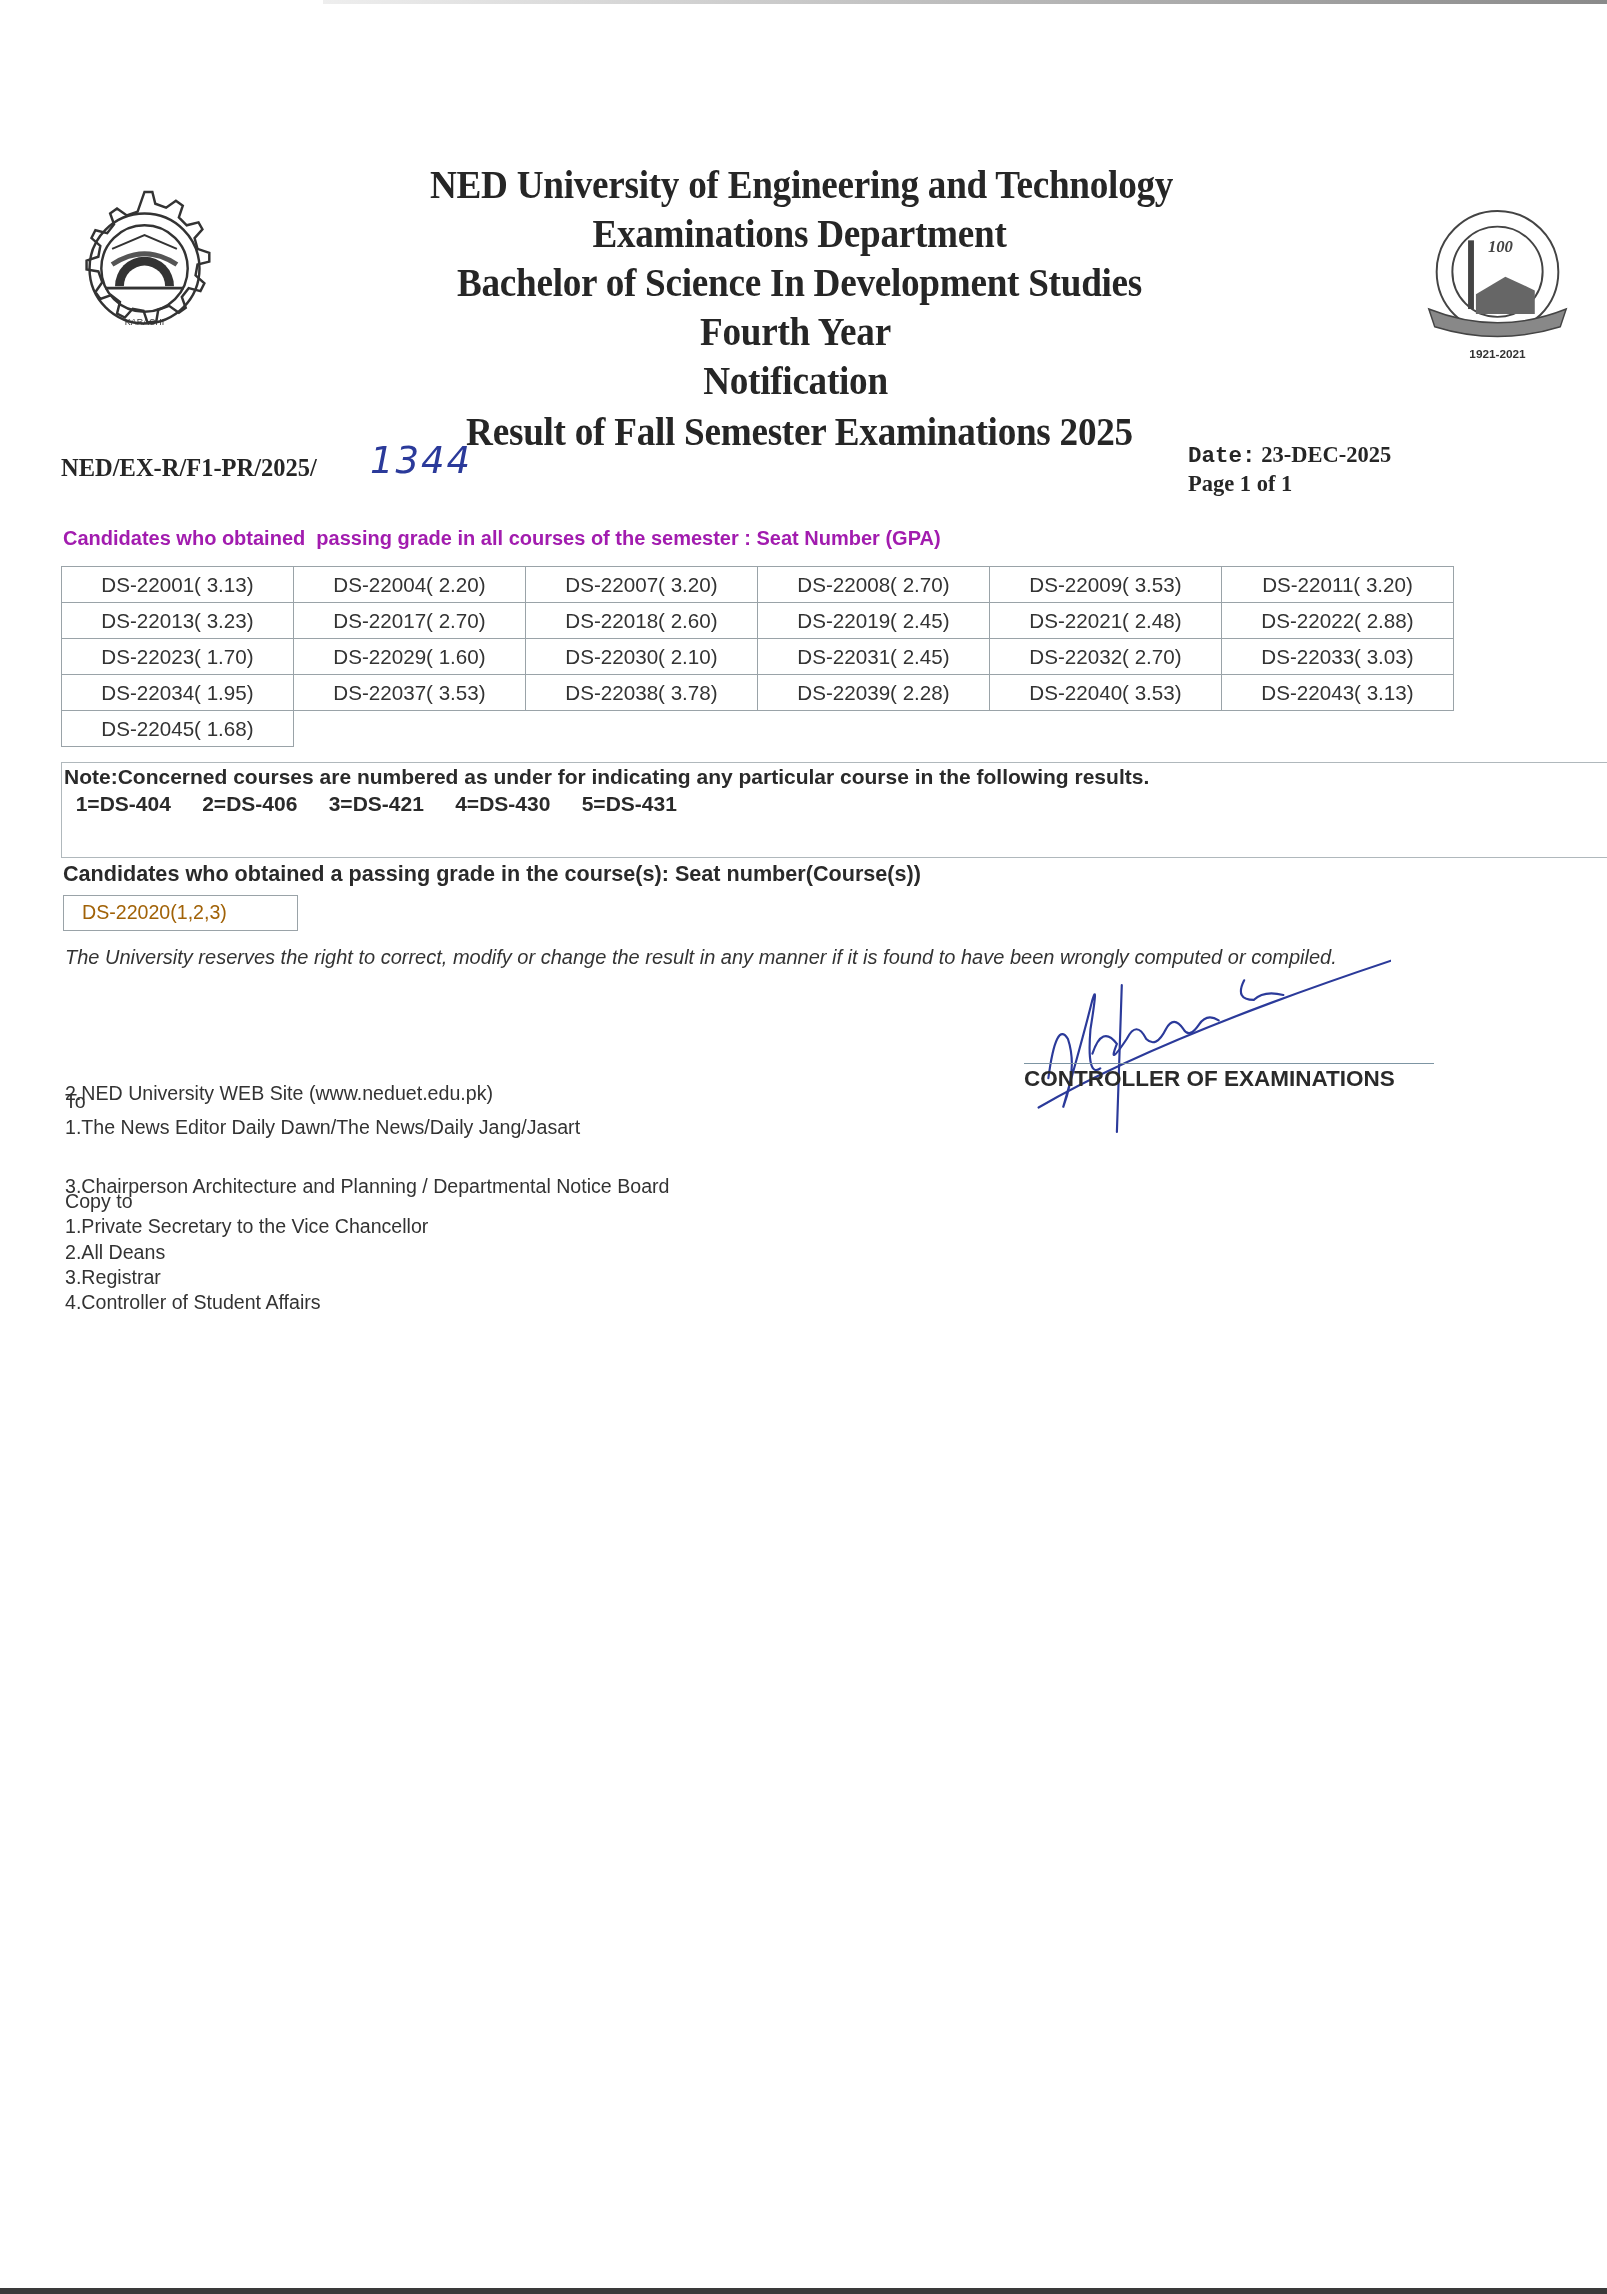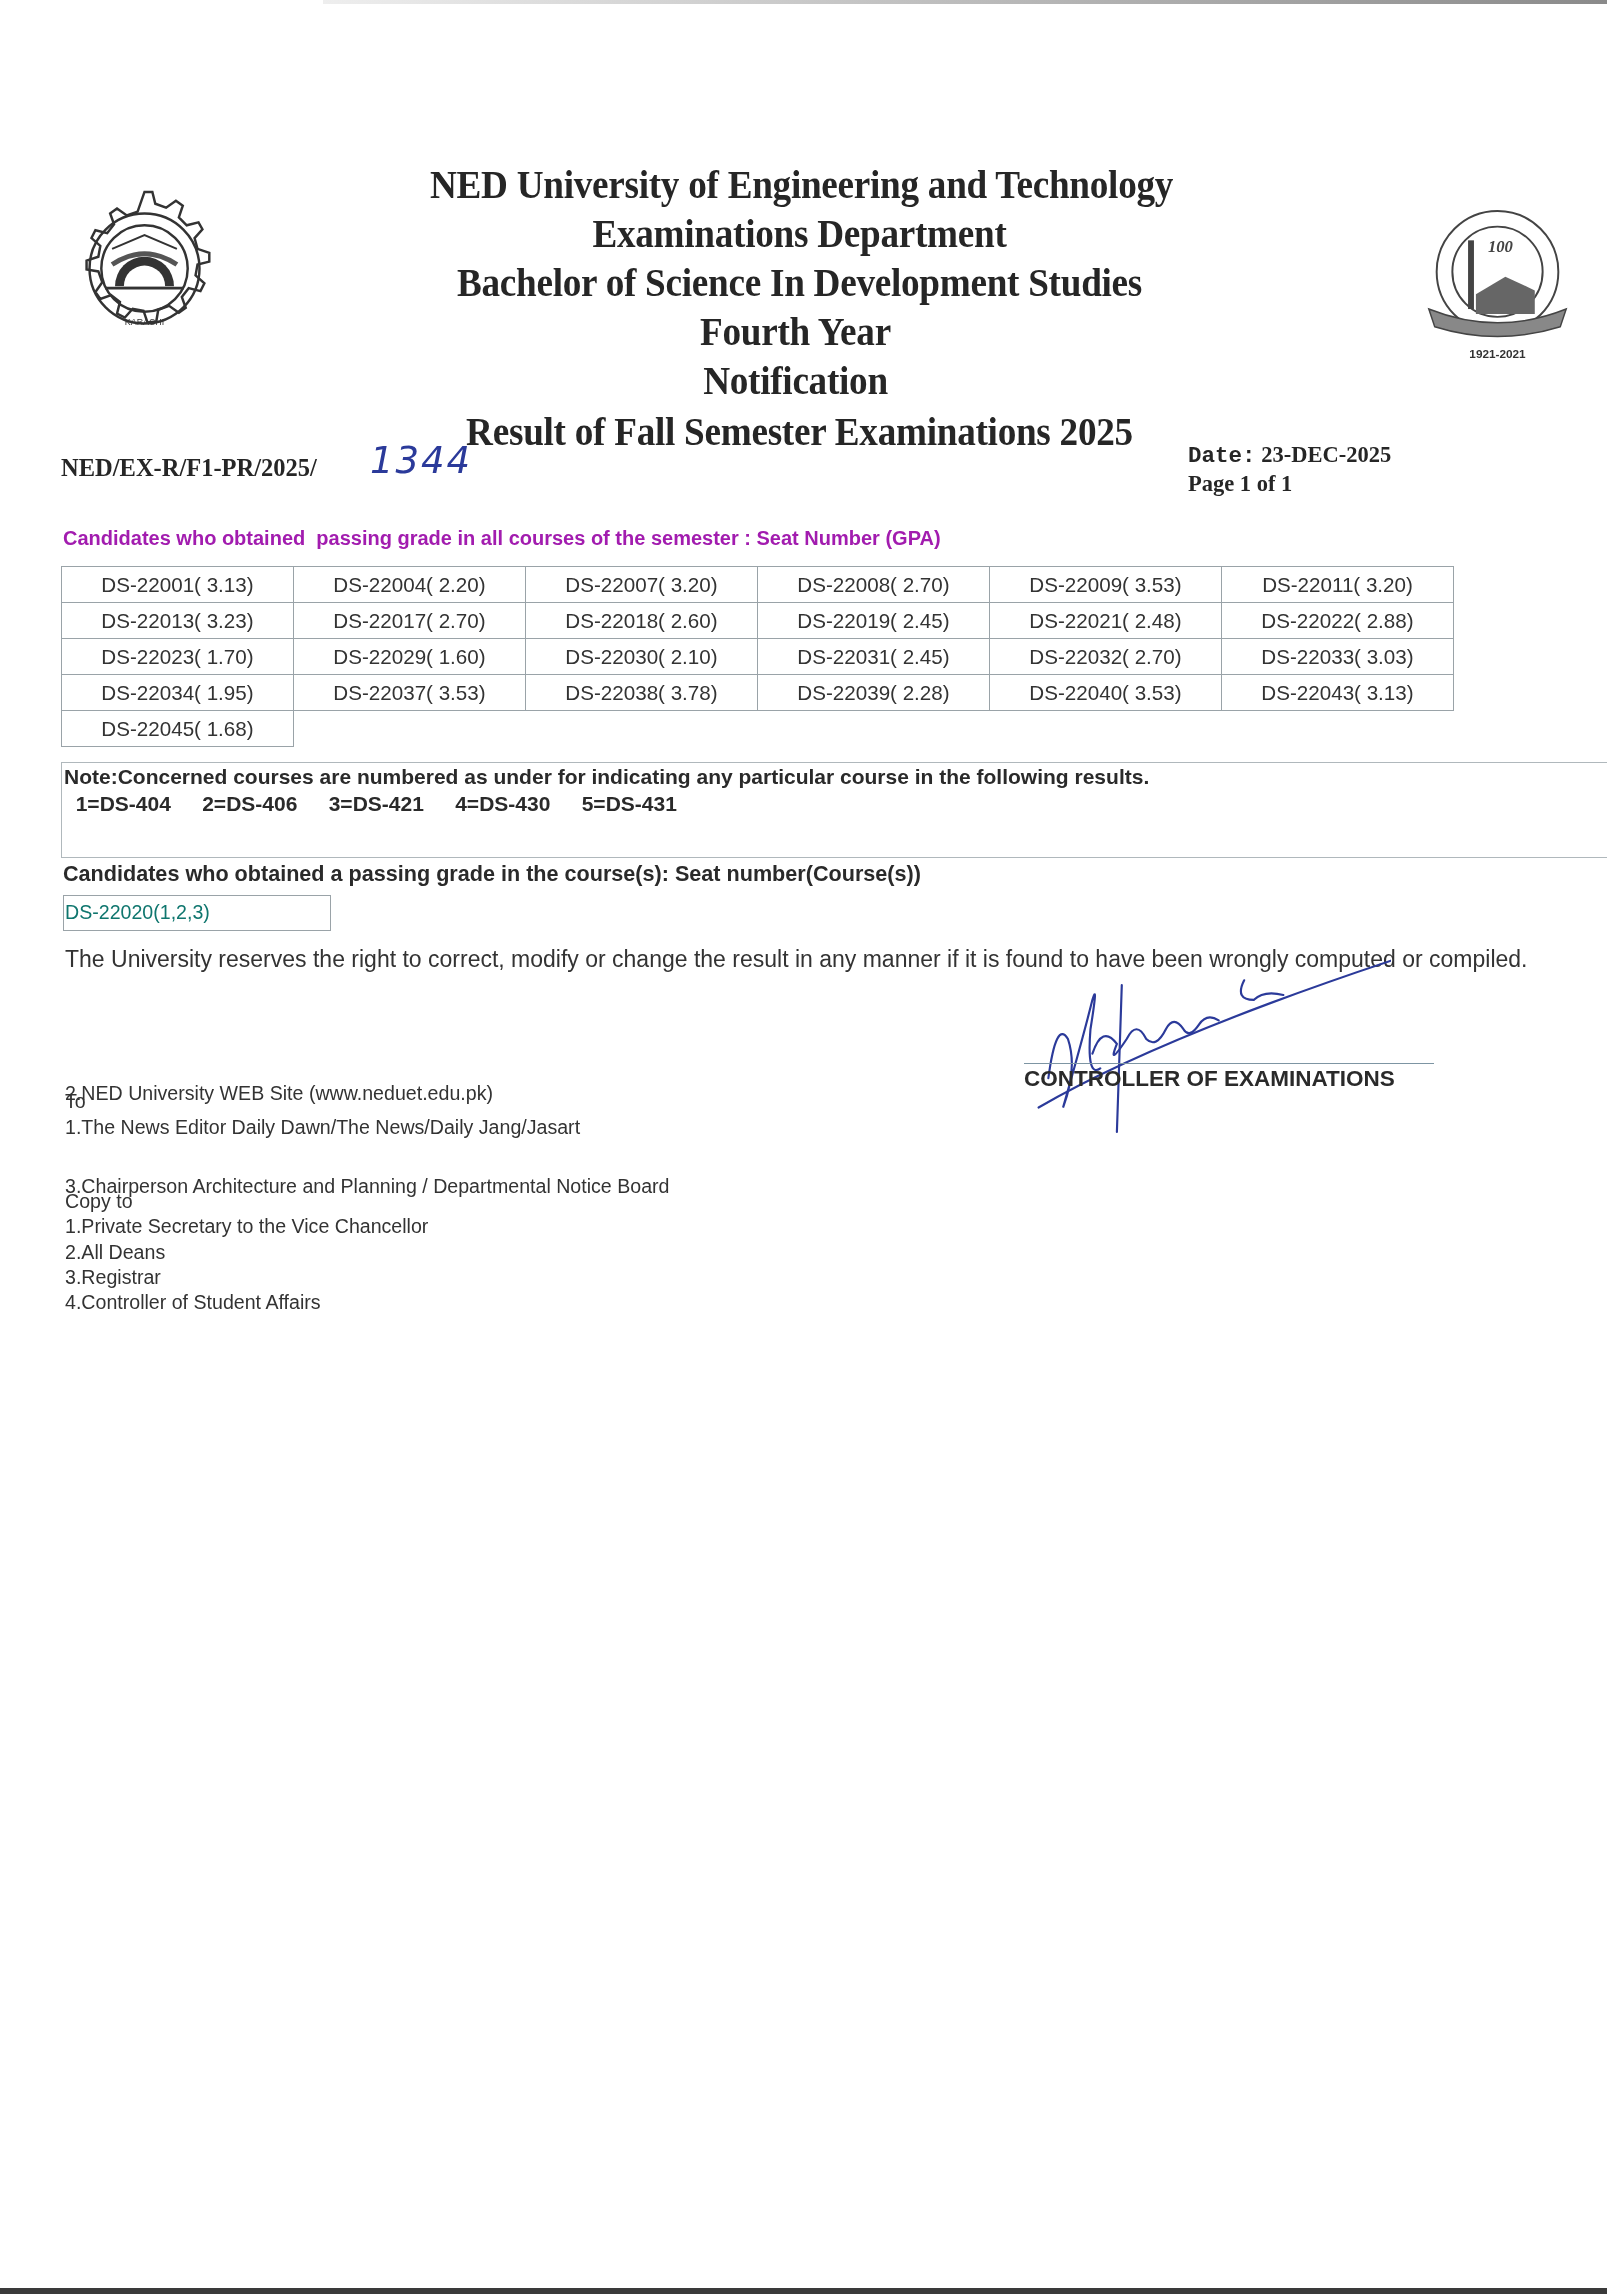--- a/index.html
+++ b/index.html
@@ -18,22 +18,22 @@
   .datebox .mono { font-family:"Liberation Mono", monospace; font-weight:bold; }
   .sec-h { top:527px; left:63px; font-family:"Liberation Sans", sans-serif; font-weight:bold; font-size:20px; color:#a21caf; }
   table.grid { position:absolute; top:566px; left:61px; border-collapse:collapse; font-family:"Liberation Sans", sans-serif; font-size:20.6px; color:#333; }
   table.grid td { width:231px; height:35px; border:1.5px solid #9aa3a8; text-align:center; padding:0; }
   table.grid td.empty { border:none; }
   .note { top:762px; left:61px; width:1604px; height:96px; border:1.5px solid #b0b8bc; font-family:"Liberation Sans", sans-serif; font-weight:bold; font-size:21px; color:#2a2a2a; box-sizing:border-box; }
   .note .l1 { position:absolute; left:2px; top:2px; }
   .note .l2 { position:absolute; left:13.7px; top:29px; word-spacing:2px; }
   .note .l2 span { margin-right:23.5px; }
   .sec2 { top:861px; left:63px; font-family:"Liberation Sans", sans-serif; font-weight:bold; font-size:21.6px; color:#2a2a2a; }
-  .ptbox { top:895px; left:63px; width:268px; height:36px; border:1.5px solid #9aa3a8; box-sizing:border-box; font-family:"Liberation Sans", sans-serif; font-size:19.6px; color:#0f766e; line-height:33px; padding-left:1px; }
-  .disc { top:946px; left:65px; font-family:"Liberation Sans", sans-serif; font-size:23px; color:#333; }
+  .ptbox { top:895px; left:63px; width:235px; height:36px; border:1.5px solid #9aa3a8; box-sizing:border-box; font-family:"Liberation Sans", sans-serif; font-size:19.6px; color:#a16207; line-height:33px; padding-left:18px; }
+  .disc { top:946px; left:65px; font-family:"Liberation Sans", sans-serif; font-size:20px; color:#333;font-style:italic; }
   .sigline { top:1063px; left:1024px; width:410px; height:1px; background:#7d95a3; }
   .sigtext { top:1066px; left:1024px; font-family:"Liberation Sans", sans-serif; font-weight:bold; font-size:22.5px; color:#2a2a2a; }
   .sig { top:941px; left:1019px; width:372px; height:196px; }
   .list { font-family:"Liberation Sans", sans-serif; font-size:19.6px; color:#333; left:65px; }
   .logo-l { top:188px; left:61px; width:167px; height:162px; }
   .logo-r { top:201px; left:1419px; width:157px; height:167px; }
   .scan-top { top:0; left:323px; width:1284px; height:3.9px; background:linear-gradient(to right, #eeeeee, #8a8a8a); }
   .scan-bottom { top:2288px; left:0; width:1607px; height:6.9px; background:#3a3a3a; }
 </style>
 </head>

